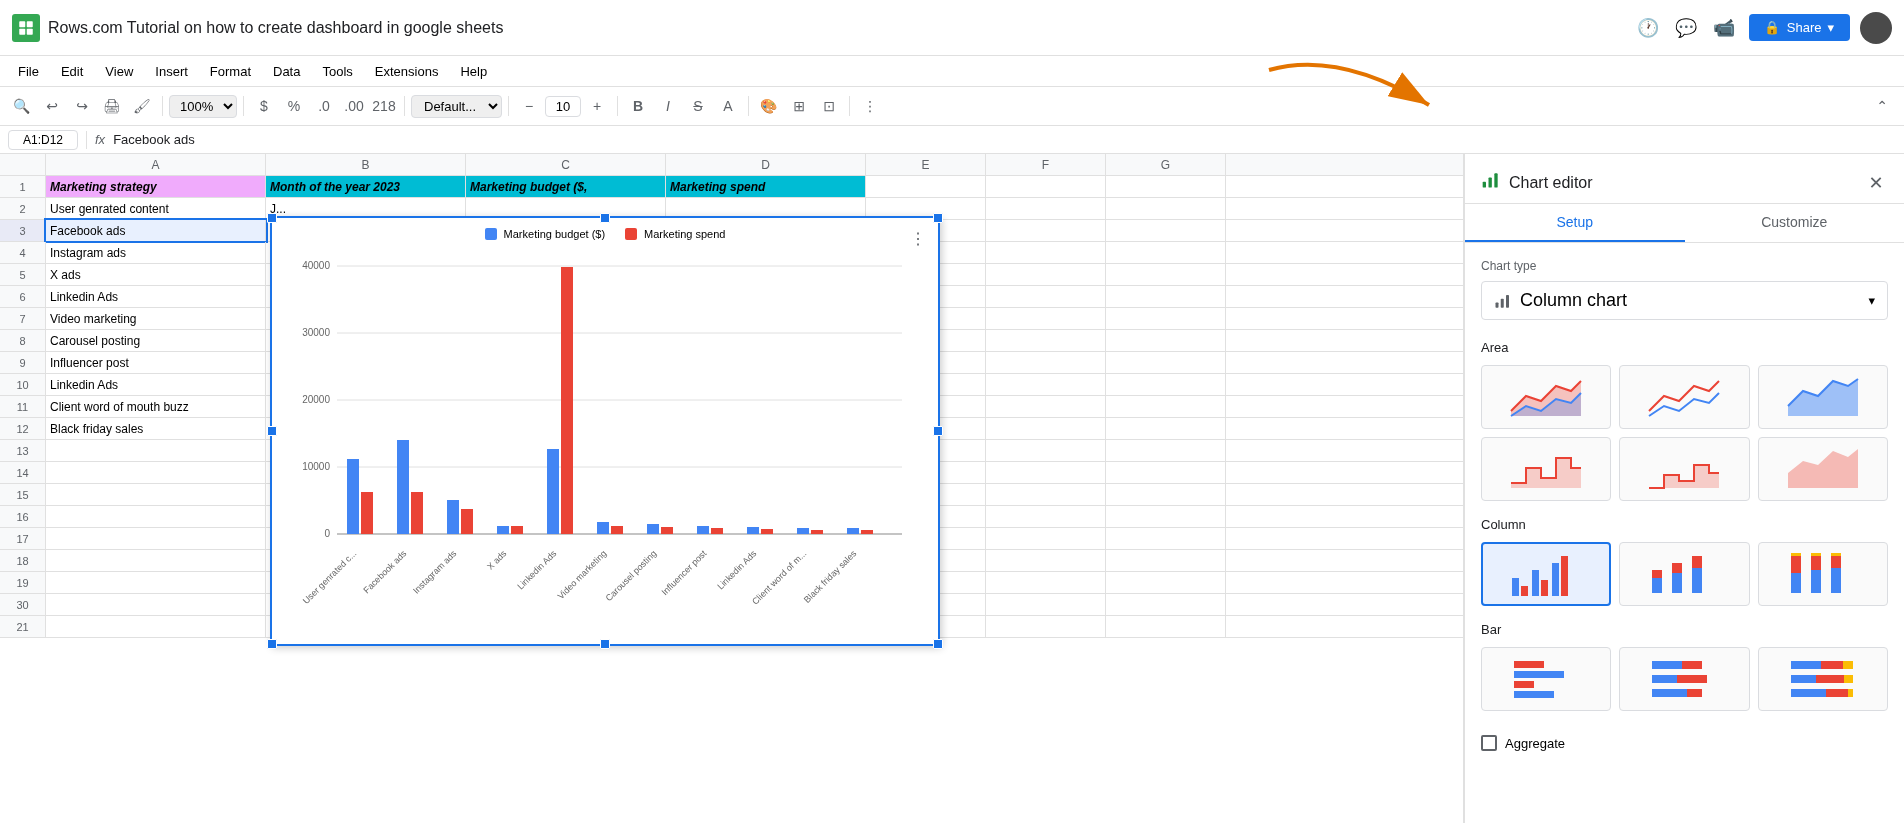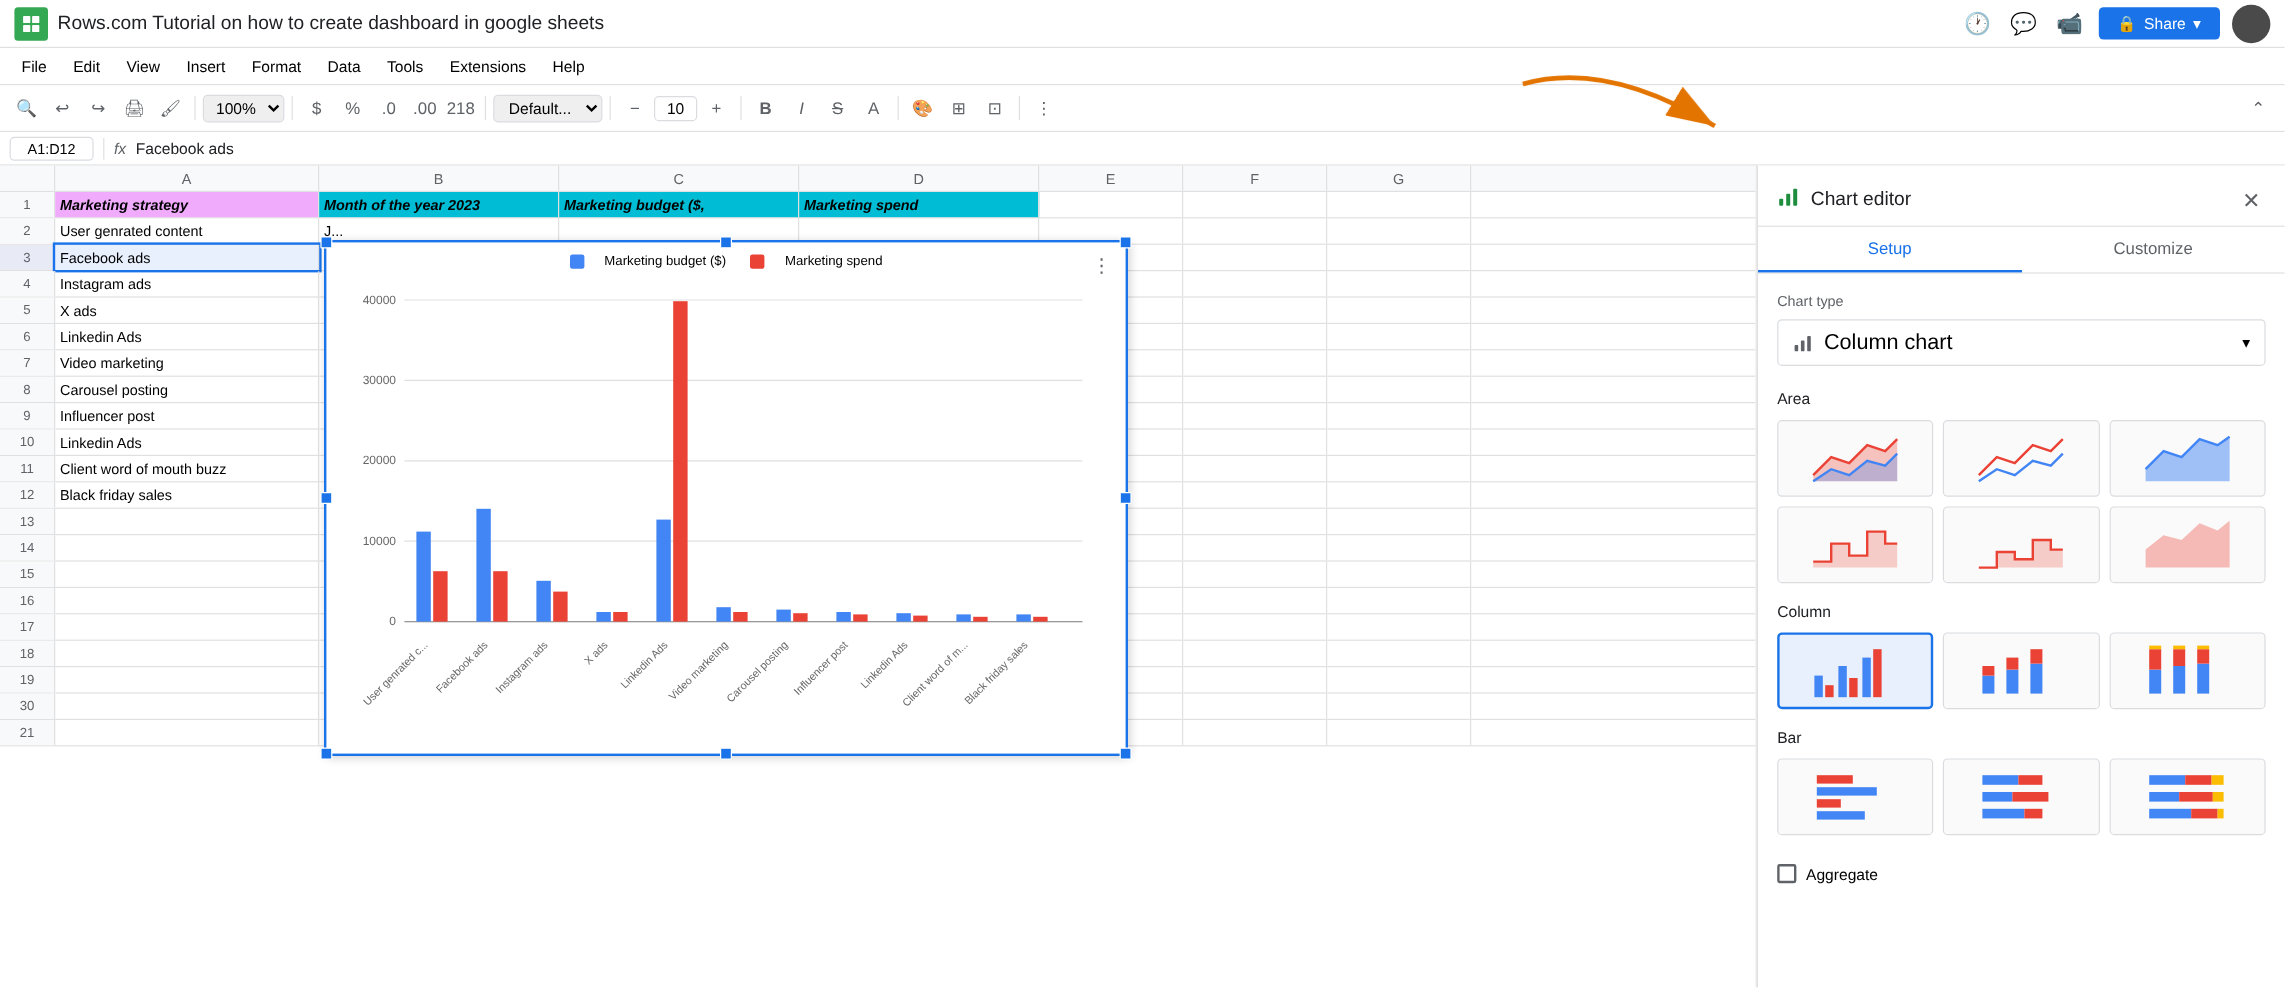--- a/index.html
+++ b/index.html
@@ -1,19 +1,19 @@
 <!DOCTYPE html>
 <html><head>
   <meta charset="utf-8">
   <style>
     * { box-sizing: border-box; margin: 0; padding: 0; }
     body { font-family: Arial, sans-serif; font-size: 13px; background: #fff; overflow: hidden; width: 1904px; height: 823px; }
 
     
-    .top-bar { display: flex; align-items: center; height: 40px; padding: 0 12px; border-bottom: 1px solid #e0e0e0; gap: 8px; }
+    .top-bar { display: flex; align-items: center; height: 56px; padding: 0 12px; border-bottom: 1px solid #e0e0e0; gap: 8px; }
     .app-logo { width: 28px; height: 28px; background: #34a853; border-radius: 3px; display: flex; align-items: center; justify-content: center; }
     .app-logo svg { width: 18px; height: 18px; }
     .doc-title { font-size: 16px; color: #202124; flex: 1; white-space: nowrap; overflow: hidden; text-overflow: ellipsis; }
     .top-icons { display: flex; gap: 10px; align-items: center; }
     .top-icon-btn { width: 28px; height: 28px; display: flex; align-items: center; justify-content: center; cursor: pointer; color: #5f6368; font-size: 18px; border-radius: 50%; }
     .share-btn { background: #1a73e8; color: #fff; border: none; border-radius: 4px; padding: 6px 16px; font-size: 13px; cursor: pointer; display: flex; align-items: center; gap: 6px; }
     .avatar { width: 32px; height: 32px; border-radius: 50%; background: #4a4a4a; overflow: hidden; }
 
     
     .menu-bar { display: flex; align-items: center; height: 30px; padding: 0 8px; gap: 2px; }
@@ -51,21 +51,21 @@
     .cell-col-d { width: 200px; min-width: 200px; }
     .cell-col-e { width: 120px; min-width: 120px; }
     .cell-col-f { width: 120px; min-width: 120px; }
     .cell-col-g { width: 120px; min-width: 120px; }
     .header-cell { background: #00bcd4; color: #1a1a1a; font-weight: bold; font-style: italic; }
     .selected-cell { background: #e8f0fe; outline: 2px solid #1a73e8; }
     .row-selected .row-num { background: #e8eaf6; }
     .chart-overlay { position: absolute; left: 270px; top: 40px; width: 670px; height: 430px; border: 2px solid #1a73e8; background: #fff; z-index: 5; box-shadow: 2px 2px 8px rgba(0,0,0,0.2); }
     .chart-container { width: 100%; height: 100%; padding: 10px; }
     .chart-legend { display: flex; gap: 20px; justify-content: center; font-size: 11px; margin-bottom: 4px; }
-    .legend-item { display: flex; align-items: center; gap: 17px; }
+    .legend-item { display: flex; align-items: center; gap: 7px; }
     .legend-dot { width: 12px; height: 12px; border-radius: 2px; }
     .chart-more-btn { position: absolute; top: 8px; right: 8px; width: 24px; height: 24px; display: flex; align-items: center; justify-content: center; cursor: pointer; font-size: 16px; color: #5f6368; }
     .chart-resize-handle { position: absolute; width: 10px; height: 10px; background: #1a73e8; border: 1px solid #fff; border-radius: 1px; }
     .chart-resize-tl { top: -5px; left: -5px; cursor: nw-resize; }
     .chart-resize-tm { top: -5px; left: 50%; transform: translateX(-50%); cursor: n-resize; }
     .chart-resize-tr { top: -5px; right: -5px; cursor: ne-resize; }
     .chart-resize-ml { top: 50%; left: -5px; transform: translateY(-50%); cursor: w-resize; }
     .chart-resize-mr { top: 50%; right: -5px; transform: translateY(-50%); cursor: e-resize; }
     .chart-resize-bl { bottom: -5px; left: -5px; cursor: sw-resize; }
     .chart-resize-bm { bottom: -5px; left: 50%; transform: translateX(-50%); cursor: s-resize; }

